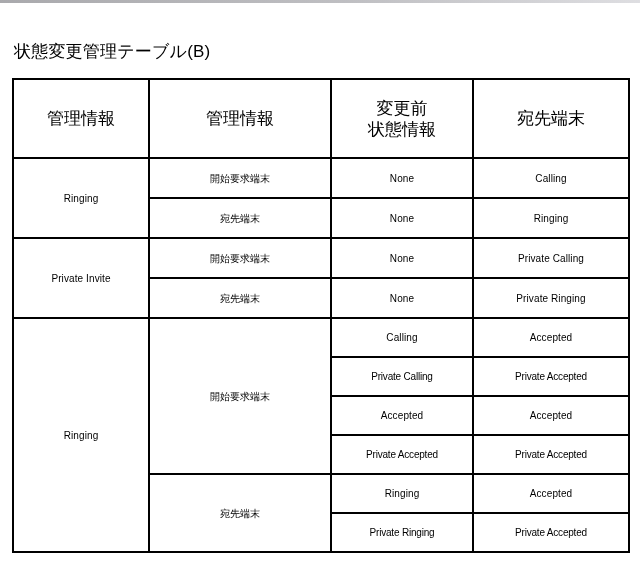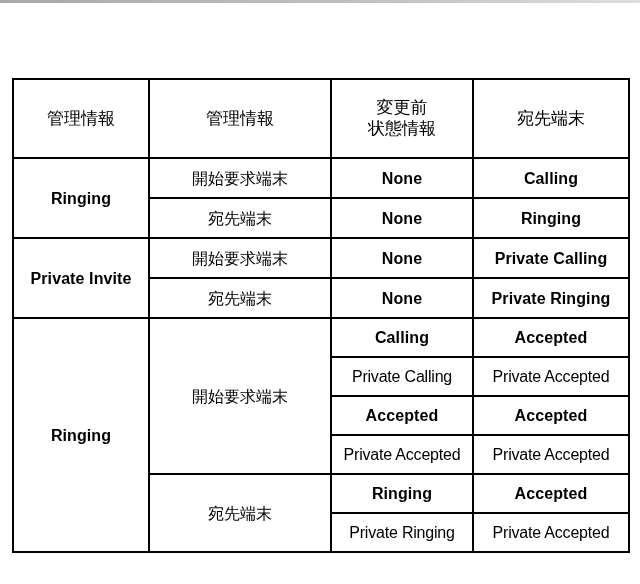--- a/index.html
+++ b/index.html
@@ -47,21 +47,21 @@
     width: 616px;
     border-collapse: collapse;
     table-layout: fixed;
     background: #fde047;
   }
   table.state-table td {
     border: 2px solid #000000;
     text-align: center;
     vertical-align: middle;
     padding: 0 2px;
-    font-size: 16px;
+    font-size: 10px;
     line-height: 19px;
     background: #ffffff;
   }
   
   col.c1 { width: 136px; }
   col.c2 { width: 182px; }
   col.c3 { width: 142px; }
   col.c4 { width: 156px; }
 
   tr.header-row td {
@@ -73,39 +73,38 @@
     height: 38px;
   }
   tr.accept-row td {
     height: 37px;
   }
   td.jp {
     font-size: 17px;
   }
   td.hdr-two-line {
     white-space: pre-line;
-    font-family: Liberation Mono, monospace;
   }
   td.latin {
     font-size: 16px;
     letter-spacing: .1px;
-    font-weight: bold;
   }
   td.tight {
     font-size: 15.5px;
     letter-spacing: -.2px;
   }
 </style>
 </head>
 <body>
 
 <div class="scan-edge"></div>
 
 <div class="page">
 
+  <div class="fig-title">状態変更管理テーブル(B)</div>
 
   <table class="state-table">
     <colgroup>
       <col class="c1">
         <col class="c2">
         <col class="c3">
         <col class="c4">
     </colgroup>
     <tbody>
 

